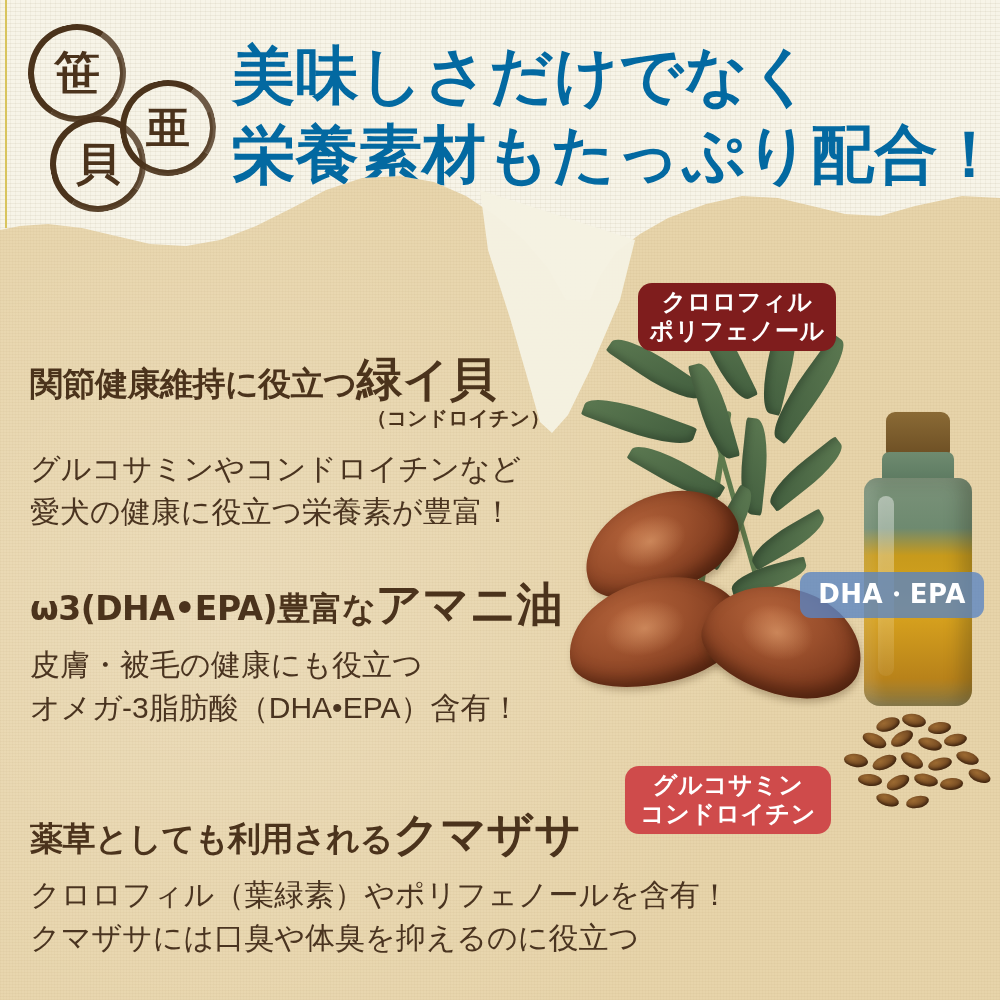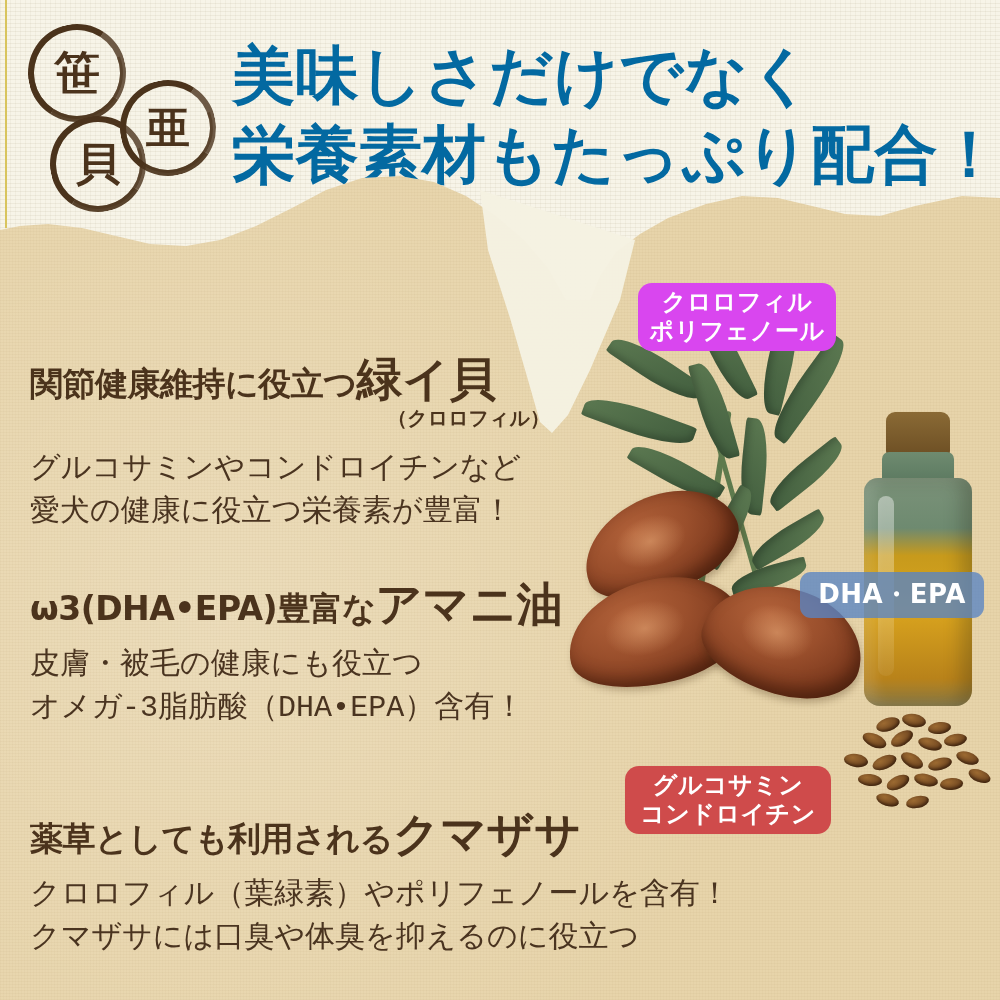--- a/index.html
+++ b/index.html
@@ -149,21 +149,21 @@
     color:#4b331c;
     font-family:"DejaVu Sans", sans-serif;
     font-weight:bold;
     font-size:20px;
     text-align:right;
     width:520px;
     margin-top:2px;
   }
   .sec-body {
     color:#4a3420;
-    font-family:Liberation Mono, monospace;
+    font-family:Liberation Sans, sans-serif;
     font-size:30px;
     line-height:1.42;
     white-space:nowrap;
     margin-top:16px;
   }
   .sec-body .bline { display:block; }
 
   
   .illus { position:absolute; left:560px; top:300px; width:440px; height:620px; }
 
@@ -236,21 +236,21 @@
     font-family:"DejaVu Sans", sans-serif;
     font-weight:bold;
     text-align:center;
     display:flex; flex-direction:column;
     align-items:center; justify-content:center;
     line-height:1.22;
     letter-spacing:.5px;
   }
   #badge-green {
     left:638px; top:283px; width:198px; height:68px;
-    background:#d946ef; font-size:24px;
+    background:#7f1d1d; font-size:24px;
   }
   #badge-blue {
     left:800px; top:572px; width:184px; height:46px;
     background:rgba(88,132,196,.78); font-size:26px; border-radius:11px;
   }
   #badge-red {
     left:625px; top:766px; width:206px; height:68px;
     background:#cf4b4b; font-size:24px;
   }
   .badge .bl { display:block; white-space:nowrap; }
@@ -345,21 +345,21 @@
   </div>
 
   <div class="cream-wedge"></div>
 
   <div class="content">
 
     <div class="block" id="block-mussel">
       <div class="sec-head">
         <span class="lead">関節健康維持に役立つ</span><span class="big">緑イ貝</span>
       </div>
-      <div class="sec-ruby">（クロロフィル）</div>
+      <div class="sec-ruby">（コンドロイチン）</div>
       <div class="sec-body">
         <span class="bline">グルコサミンやコンドロイチンなど</span>
         <span class="bline">愛犬の健康に役立つ栄養素が豊富！</span>
       </div>
     </div>
 
     <div class="block" id="block-oil">
       <div class="sec-head">
         <span class="lead">ω3(DHA•EPA)豊富な</span><span class="big">アマニ油</span>
       </div>

